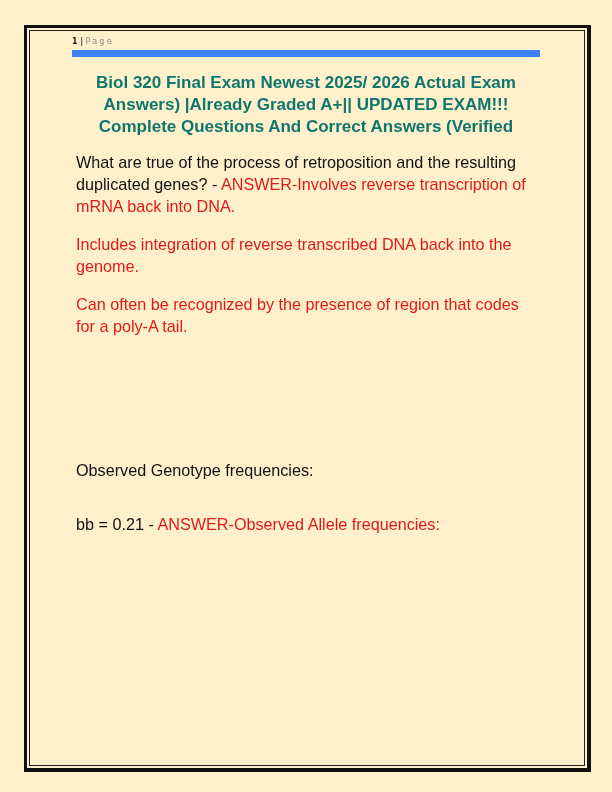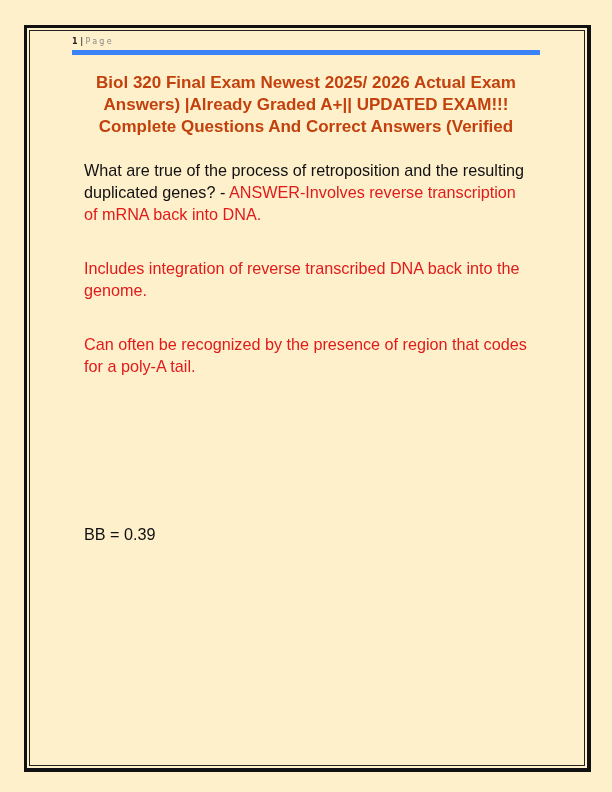--- a/index.html
+++ b/index.html
@@ -31,21 +31,21 @@
       right: 2px;
       bottom: 2px;
       border: 1px solid #222;
     }
     .header {
       position: absolute;
       left: 72px;
       top: 36px;
       width: 468px;
       height: 14px;
-      border-bottom: 5px solid #3b82f6;
+      border-bottom: 7px solid #3b82f6;
       font-family: "DejaVu Sans", sans-serif;
       font-size: 8px;
       line-height: 12px;
     }
     .header .num {
       font-weight: bold;
       color: #222;
     }
     .header .sep {
       color: #333;
@@ -54,36 +54,36 @@
     .header .page-word {
       color: #8a8a8a;
       letter-spacing: 2.2px;
     }
     .title {
       position: absolute;
       left: 72px;
       top: 72px;
       width: 468px;
       text-align: center;
-      color: #c2410c;
+      color: #0f766e;
       font-weight: bold;
       font-size: 17px;
       line-height: 22px;
     }
     .content {
       position: absolute;
       left: 72px;
       top: 147px;
       width: 470px;
       font-size: 16.2px;
       line-height: 22px;
       color: #111;
     }
     .content p {
-      margin: 12px;
+      margin: 4px;
     }
     .ans {
       color: #e01b1b;
     }
     .gap8 { height: 8px; }
     .gap38 { height: 38px; }
   </style>
 </head>
 <body>
 
@@ -114,18 +114,21 @@
   <p class="ans">Can often be recognized by the presence of region that codes for a poly-A tail.</p>
 
   <div class="gap38"></div>
 
 
   <div class="gap38"></div>
 
 
   <div class="gap38"></div>
 
-  <div class="gap8"></div>
-  <p>BB = 0.39</p>
+  <p>Observed Genotype frequencies:</p>
   <div class="gap8"></div>
   <div class="gap8"></div>
+  <div class="gap8"></div>
+  <p>
+    <span>bb = 0.21 - </span><span class="ans">ANSWER-Observed Allele frequencies:</span>
+  </p>
   <div class="gap8"></div>
 </div>
 
 </body></html>

